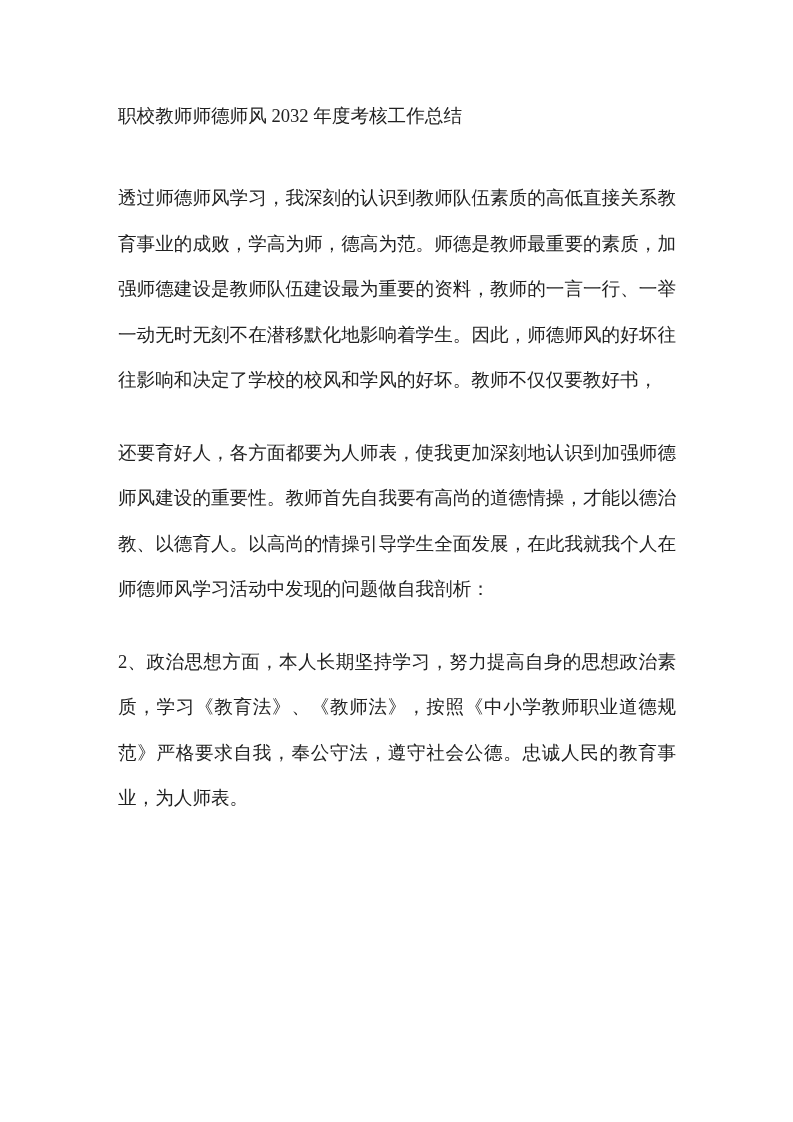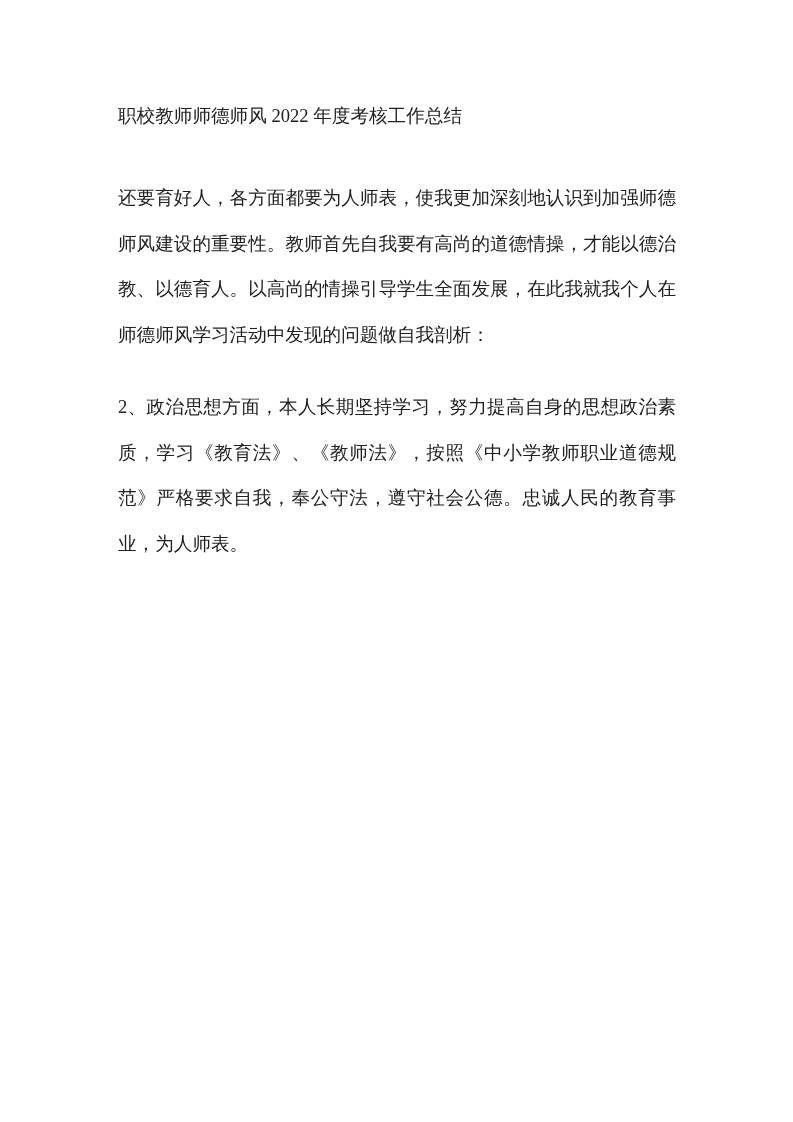--- a/index.html
+++ b/index.html
@@ -30,20 +30,21 @@
     line-height: 45.5px;
     text-align: justify;
     margin: 0 0 27px 0;
     word-break: break-all;
   }
 </style>
 </head>
 <body>
 
 <div class="doc-page">
-  <h1 class="doc-title">职校教师师德师风 2022 年度考核工作总结</h1>
+  <h1 class="doc-title">职校教师师德师风 2032 年度考核工作总结</h1>
 
+  <p class="doc-paragraph">透过师德师风学习，我深刻的认识到教师队伍素质的高低直接关系教育事业的成败，学高为师，德高为范。师德是教师最重要的素质，加强师德建设是教师队伍建设最为重要的资料，教师的一言一行、一举一动无时无刻不在潜移默化地影响着学生。因此，师德师风的好坏往往影响和决定了学校的校风和学风的好坏。教师不仅仅要教好书，</p>
 
   <p class="doc-paragraph">还要育好人，各方面都要为人师表，使我更加深刻地认识到加强师德师风建设的重要性。教师首先自我要有高尚的道德情操，才能以德治教、以德育人。以高尚的情操引导学生全面发展，在此我就我个人在师德师风学习活动中发现的问题做自我剖析：</p>
 
   <p class="doc-paragraph">2、政治思想方面，本人长期坚持学习，努力提高自身的思想政治素质，学习《教育法》、《教师法》，按照《中小学教师职业道德规范》严格要求自我，奉公守法，遵守社会公德。忠诚人民的教育事业，为人师表。</p>
 
 </div>
 
 </body></html>

